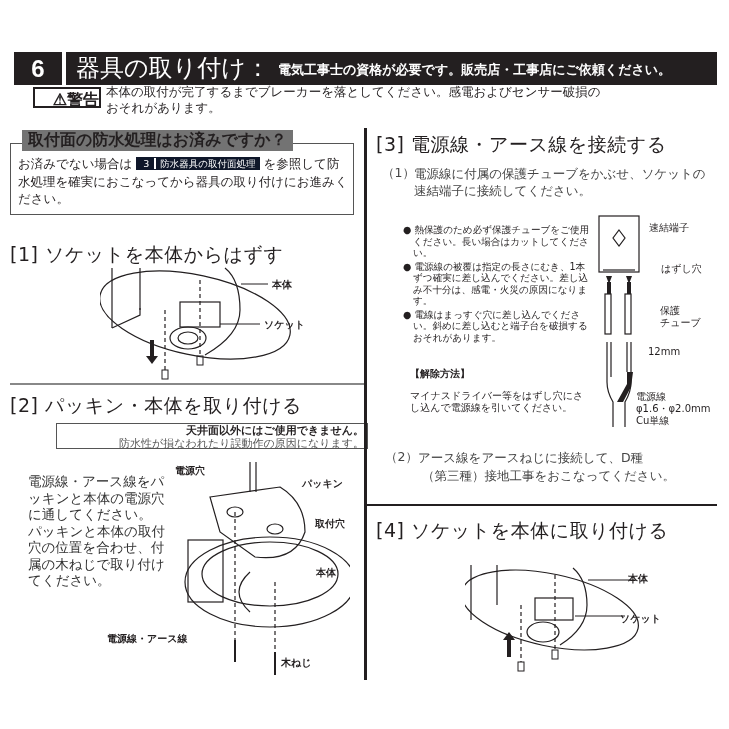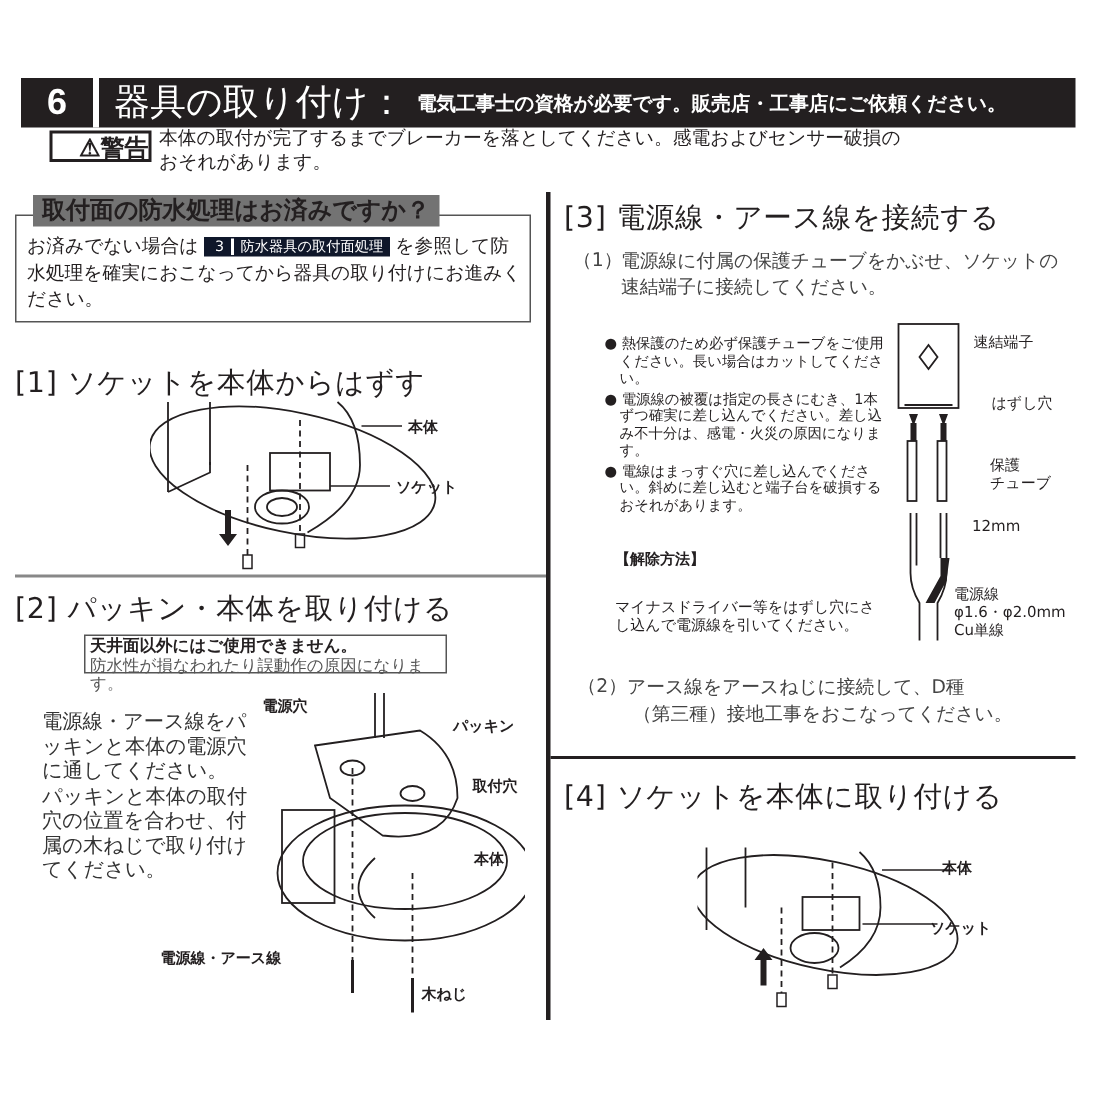--- a/index.html
+++ b/index.html
@@ -17,21 +17,21 @@
   
   .qbox { left:10px; top:143px; width:344px; height:72px; border:1.5px solid #555; box-sizing:border-box; }
   .qtitle { left:22px; top:130px; padding:0 6px; background:#737373; font-size:16px; font-weight:bold; }
   .qtext { left:18px; top:155px; width:330px; font-size:12.5px; line-height:17.5px; }
   .ref { display:inline-block; background:#0f172a; color:#fff; font-size:9.5px; padding:0 4px; line-height:13px; vertical-align:1px; }
   .ref .rn { padding:0 5px 0 3px; border-right:2px solid #fff; margin-right:4px; }
   .h2 { font-size:19px; letter-spacing:0.5px; }
   .vdiv { left:364px; top:128px; width:3px; height:552px; background:#231f20; }
   .hdiv-left { left:10px; top:383px; width:354px; height:2px; background:#888; }
   .hdiv-right { left:367px; top:504px; width:350px; height:2px; background:#231f20; }
-  .note { left:56px; top:423px; width:242px; height:26px; border:1px solid #555; font-size:11px; line-height:12.5px; padding:1px 3px; box-sizing:border-box; }
+  .note { left:56px; top:423px; width:312px; height:26px; border:1px solid #555; font-size:11px; line-height:12.5px; padding:1px 3px; box-sizing:border-box;text-align:right; }
   .note .l2 { color:#555; }
   .body2 { left:28px; top:473px; width:140px; font-size:13.5px; line-height:16.5px; color:#333; }
   .lbl { font-size:10px; font-weight:bold; }
   .bul { left:403px; top:224px; width:190px; font-size:9.6px; line-height:11.5px; }
   .bul .b { margin-bottom:2px; padding-left:10px; text-indent:-10px; }
   .rel { left:410px; top:368px; width:180px; font-size:10px; line-height:12px; }
   svg { position:absolute; }
 </style>
 </head>
 <body>
@@ -121,21 +121,21 @@
 <div class="abs" style="left:382px;top:165px;font-size:12.5px;color:#444;">（1）</div>
 <div class="abs" style="left:414px;top:165px;width:300px;font-size:12.5px;line-height:17px;color:#444;">電源線に付属の保護チューブをかぶせ、ソケットの速結端子に接続してください。</div>
 
 <div class="abs bul">
   <div class="b">● <span>熱保護のため必ず保護チューブをご使用ください。長い場合はカットしてください。</span></div>
   <div class="b">● <span>電源線の被覆は指定の長さにむき、1本ずつ確実に差し込んでください。差し込み不十分は、感電・火災の原因になります。</span></div>
   <div class="b">● <span>電線はまっすぐ穴に差し込んでください。斜めに差し込むと端子台を破損するおそれがあります。</span></div>
 </div>
 <div class="abs rel">
   <div style="font-weight:bold">【解除方法】</div>
-  <div style="margin-top:20px">マイナスドライバー等をはずし穴にさし込んで電源線を引いてください。</div>
+  <div style="margin-top:10px">マイナスドライバー等をはずし穴にさし込んで電源線を引いてください。</div>
 </div>
 
 <svg style="left:595px;top:212px;" width="60" height="220">
   <g fill="none" stroke="#231f20" stroke-width="1.2">
     <rect x="4" y="4" width="40" height="56"></rect>
     <path d="M24 18 L30 26 L24 34 L18 26 Z"></path>
     <line x1="8" y1="58" x2="40" y2="58"></line>
     <rect x="10" y="82" width="6" height="40"></rect>
     <rect x="30" y="82" width="6" height="40"></rect>
     <line x1="12" y1="130" x2="12" y2="160"></line>

